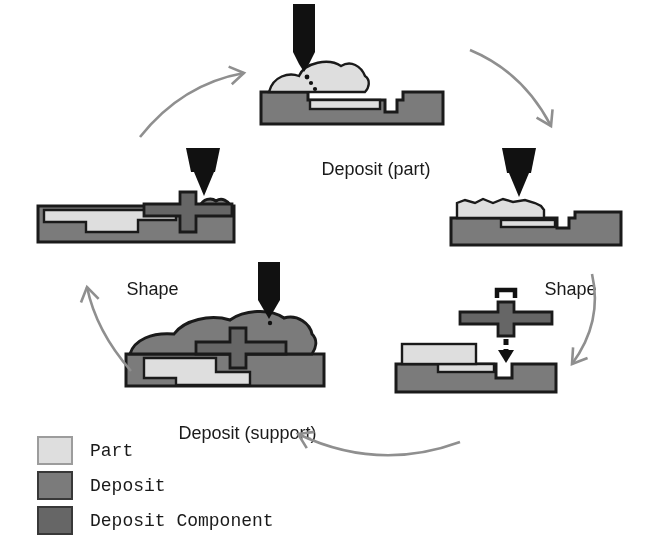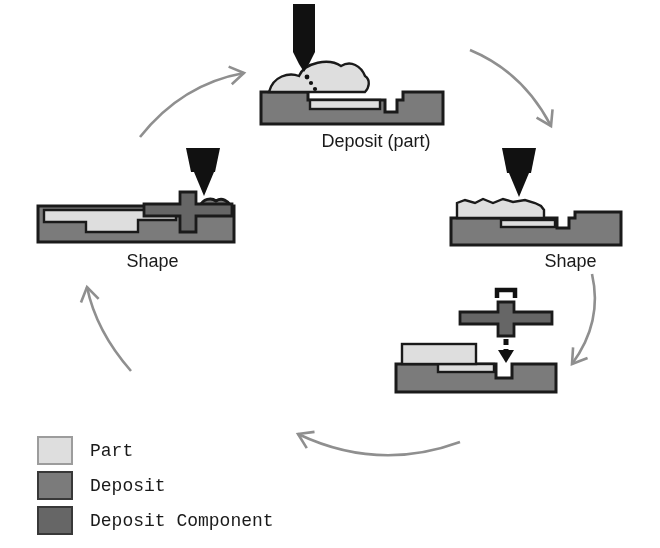--- a/index.html
+++ b/index.html
@@ -3,21 +3,21 @@
 <meta charset="utf-8">
 <style>
   :root{
     --part:#dedede; --support:#7b7b7b; --embedded:#666666;
     --outline:#1a1a1a; --tool:#111111; --arrow:#8f8f8f;
     --text:#1a1a1a; --background:#ffffff;
   }
   html,body{margin:0;padding:0;}
   body{font-family:"Liberation Sans",sans-serif;background:var(--background);}
   .canvas{position:relative;width:660px;height:548px;background:var(--background);overflow:hidden;}
-  .stage{position:absolute;display:flex;flex-direction:column;align-items:center;}
+  .stage{position:absolute;display:flex;flex-direction:column;align-items:center;gap:28px;}
   .stage svg{display:block;}
   .stage-label{font-size:18px;color:var(--text);margin-top:3px;white-space:nowrap;}
   .stage-1{left:253px;top:4px;}
   .stage-1 .stage-label{padding-left:46px;}
   .stage-2{left:443px;top:148px;}
   .stage-2 .stage-label{padding-left:70px;}
   .stage-3{left:388px;top:286px;}
   .stage-3 .stage-label{padding-left:16px;}
   .stage-4{left:118px;top:262px;}
   .stage-4 .stage-label{padding-left:44px;}
@@ -78,20 +78,35 @@
       <g>
         <path d="M118,53 V64" fill="none" stroke="var(--tool)" stroke-width="5" stroke-dasharray="6 4"></path>
         <polygon class="f-tool" points="110,64 126,64 118,77"></polygon>
       </g>
       <path class="f-sup" d="M8,78 H108 V92 H124 V78 H168 V106 H8 Z"></path>
       <rect class="f-part" x="50" y="78" width="56" height="8"></rect>
       <rect class="f-part" x="14" y="58" width="74" height="20"></rect>
     </svg>
   </div>
 
+  <div class="stage stage-4">
+    <svg width="215" height="130" viewBox="0 0 215 130">
+      <rect class="f-sup" x="8" y="92" width="198" height="32"></rect>
+      <path class="f-sup" d="M12,92 C16,78 34,70 56,72 C66,58 92,52 112,58 C126,48 152,46 166,56 C180,52 192,62 194,72 C200,78 198,86 194,92 Z"></path>
+      <path class="f-part" d="M26,96 H98 V110 H132 V123 H58 V116 H26 Z"></path>
+      <path class="f-emb" d="M112,66 h16 v14 h40 v12 h-40 v14 h-16 v-14 h-34 v-12 h34 Z"></path>
+      <g>
+        <rect class="f-tool" x="140" y="0" width="22" height="38"></rect>
+        <polygon class="f-tool" points="140,38 162,38 155,50 147,50"></polygon>
+        <polygon class="f-tool" points="147,50 155,50 151,57"></polygon>
+        <circle class="f-tool" cx="152" cy="61" r="2.2"></circle>
+      </g>
+    </svg>
+    <div class="stage-label">Deposit (support)</div>
+  </div>
 
   <div class="stage stage-5">
     <svg width="215" height="100" viewBox="0 0 215 100">
       <rect class="f-sup" x="10" y="58" width="196" height="36"></rect>
       <path class="f-part" d="M16,62 H148 V72 H110 V84 H58 V74 H16 Z"></path>
       <path class="f-sup" d="M172,58 C175,51 183,49 188,53 C194,49 200,53 203,58 Z" stroke-width="2"></path>
       <path class="f-emb" d="M152,44 h16 v12 h36 v12 h-36 v16 h-16 v-16 h-36 v-12 h36 Z"></path>
       <g>
         <polygon class="f-tool" points="158,0 192,0 187,24 163,24"></polygon>
         <polygon class="f-tool" points="166,24 186,24 176,48"></polygon>

